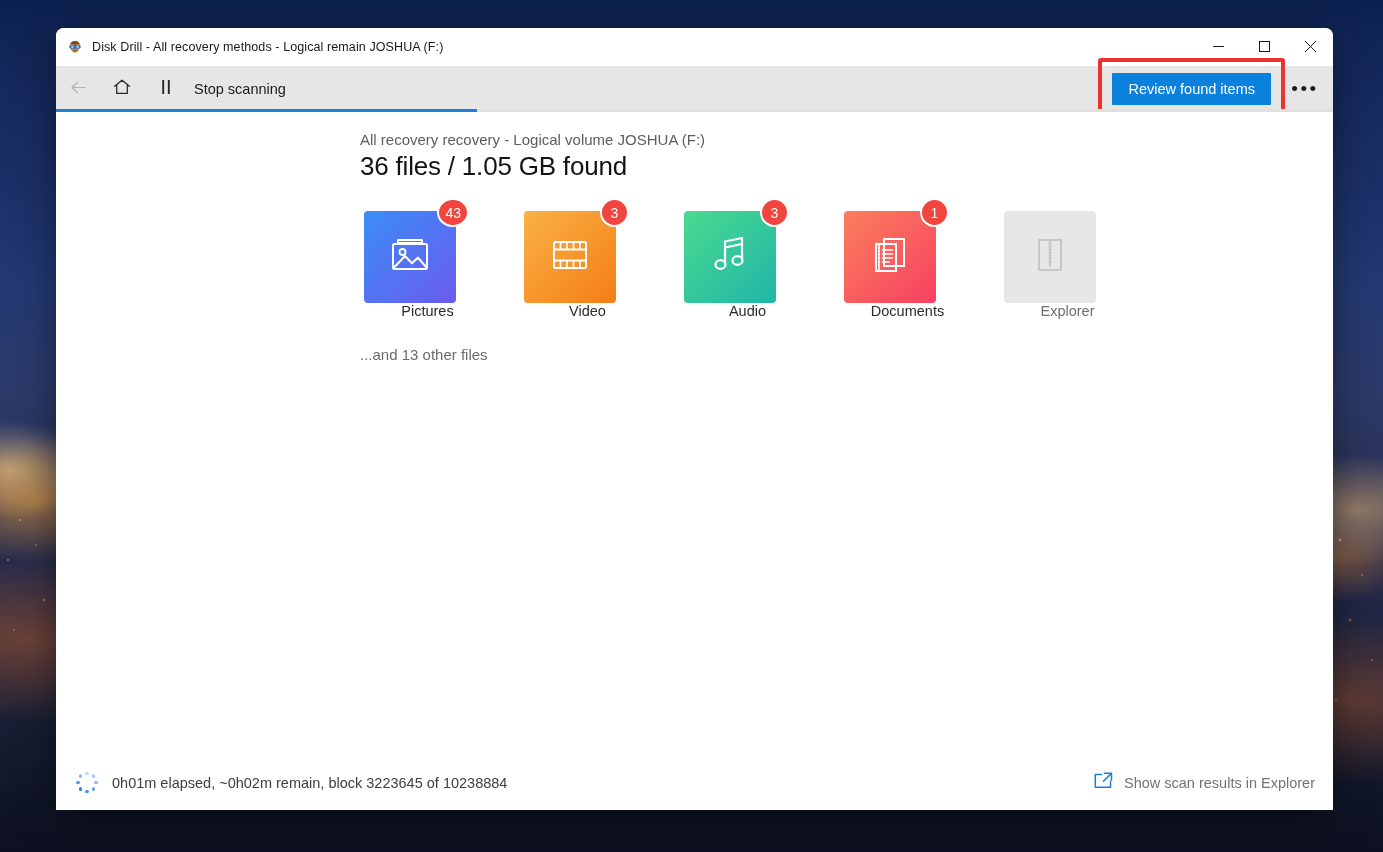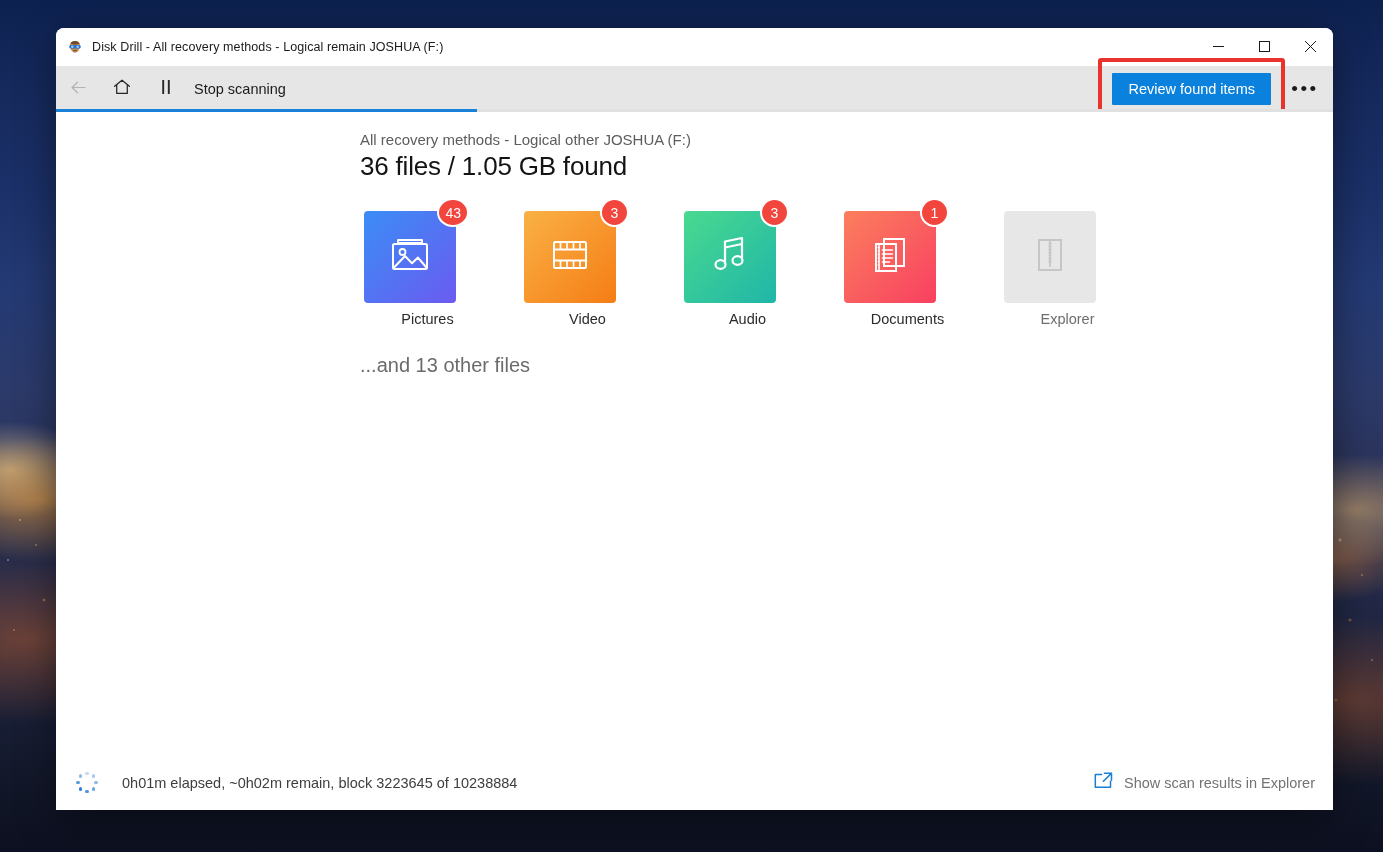--- a/index.html
+++ b/index.html
@@ -142,35 +142,35 @@
     display:flex; align-items:center; justify-content:center;
   }
   .badge {
     position:absolute; top:-13px; right:-13px;
     min-width:29px; height:29px; padding:0 6px;
     border-radius:50%;
     background:#f1453d; color:#fff;
     font-size:14px; display:flex; align-items:center; justify-content:center;
     border:2px solid #fff;
   }
-  .tile-label { margin-top:8px; font-size:14.5px; color:#2b2b2b; white-space:nowrap;padding-left:35px; }
+  .tile-label { margin-top:0; font-size:14.5px; color:#2b2b2b; white-space:nowrap;padding-left:35px; }
   .tile.disabled .tile-label { color:#6e6e6e; }
 
   
-  .other-files { margin-top: 27px; font-size:20px; color:#6b6b6b; }
+  .other-files { margin-top: 27px; font-size:15px; color:#6b6b6b; }
 
   
   .statusbar {
     flex: 0 0 56px; height:56px;
     background:#fff;
     display:flex; align-items:center;
     padding: 0 18px 0 20px;
     border-top: 1px solid #ffffff;
   }
-  .status-left { display:flex; align-items:center; gap:24px; }
+  .status-left { display:flex; align-items:center; gap:14px; }
   .status-text { font-size:14.5px; color:#3e3e3e; }
   .status-right { margin-left:auto; display:flex; align-items:center; gap:11px; cursor:pointer; }
   .status-link { font-size:14.5px; color:#737373; }
 
   
   .spinner { width:22px; height:22px; position:relative; }
   .spinner i {
     position:absolute; width:3.6px; height:3.6px; border-radius:50%;
     background:#2f7fd6; display:block;
   }
@@ -260,21 +260,21 @@
       </div>
 
       <div class="ellipsis-btn">•••</div>
 
       <div class="progress-track">
         <div class="progress-fill" style="width: 33%;"></div>
       </div>
     </div>
 
     <div class="content">
-      <div class="subtitle">All recovery methods - Logical other JOSHUA (F:)</div>
+      <div class="subtitle">All recovery recovery - Logical volume JOSHUA (F:)</div>
       <div class="headline">36 files / 1.05 GB found</div>
 
       <div class="tiles">
 
         <div class="tile">
           <div class="tile-square" style="background:linear-gradient(135deg,#3b8df6 0%,#6b5bf0 100%)">
             <span>
               <svg width="46" height="42" viewBox="0 0 46 42">
                 <path d="M11 6h24v3H11z" fill="none" stroke="#fff" stroke-width="1.8" stroke-linejoin="round"></path>
                 <rect x="6" y="10" width="34" height="25" rx="1.5" fill="none" stroke="#fff" stroke-width="2"></rect>

